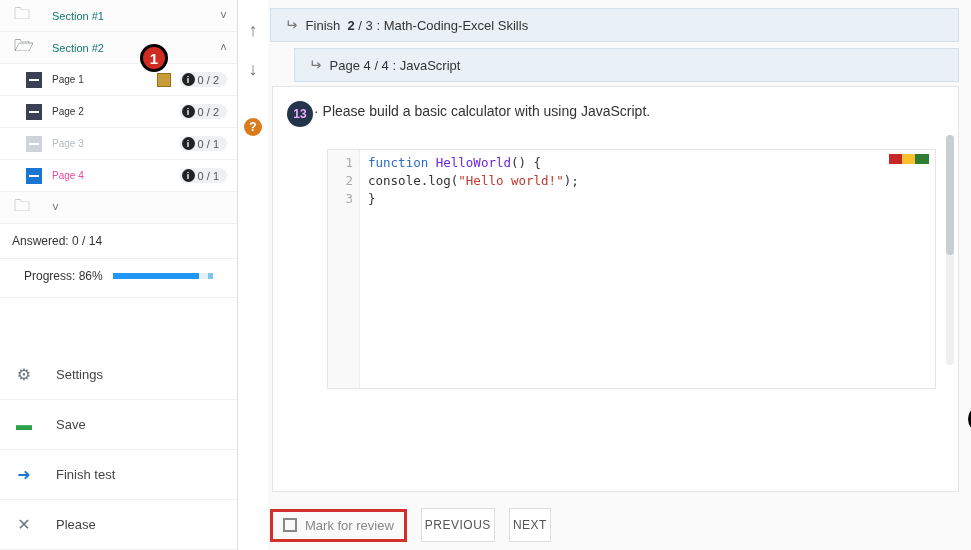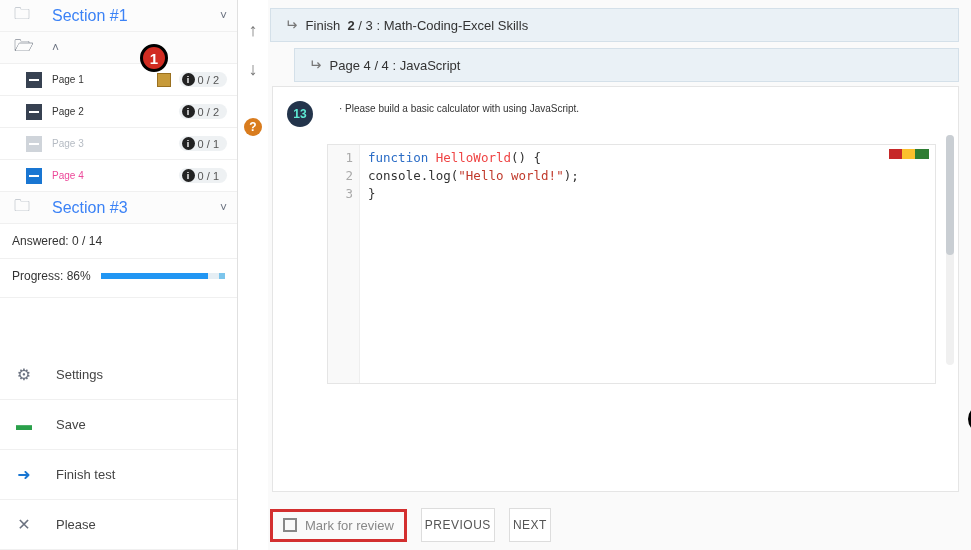--- a/index.html
+++ b/index.html
@@ -7,53 +7,53 @@
 .app { display: flex; height: 550px; }
 .sidebar { width: 238px; border-right: 1px solid #e0e0e0; display: flex; flex-direction: column; background: #fff; }
 .nav-col { width: 30px; display: flex; flex-direction: column; align-items: center; padding-top: 20px; gap: 18px; }
 .nav-col .arrow { font-size: 18px; color: #777; cursor: pointer; }
 .nav-col .help { width: 18px; height: 18px; border-radius: 50%; background: #d97c1e; color:#fff; font-size: 12px; font-weight: bold; display:flex; align-items:center; justify-content:center; margin-top: 20px; cursor:pointer;}
 .main { flex: 1; background: #fafafa; padding: 6px 12px 8px 2px; display:flex; flex-direction:column; position:relative;}
 .section-row, .page-row { display: flex; align-items: center; height: 32px; padding: 0 10px 0 14px; cursor: pointer; border-bottom: 1px solid #f0f0f0; }
 .section-row { background: #fcfcfc; }
 .section-row .folder { width: 20px; color: #9aa4af; margin-right: 18px; font-size: 16px;}
 .section-row.open .folder { color: #4b5563; }
-.section-row .label { flex: 1; color: #3b82f6; font-size: 16px; }
+.section-row .label { flex: 1; color: #0f766e; font-size: 11px; }
 .section-row .chev { color: #6b7280; font-size: 12px; }
 .page-row { padding-left: 26px; background:#fff;}
 .page-row .pageic { width: 16px; height: 16px; background: #374151; margin-right: 10px; position:relative;}
 .page-row .pageic::after{content:"";position:absolute;left:3px;top:7px;width:10px;height:2px;background:#fff;}
 .page-row .pageic.gray { background: #cfd4da; }
 .page-row .pageic.blue { background: #1976d2; }
 .page-row .plabel { flex: 1; font-size: 10px; }
 .page-row .plabel.gray { color: #b5bbc3; }
 .page-row .plabel.blue { color: #ec4899; font-weight: 500;}
 .counter { display: inline-flex; align-items: center; background: #eef1f3; border-radius: 10px; padding: 1px 8px 1px 3px; font-size: 11px; color: #555; gap:3px;}
 .counter .dot { width: 13px; height: 13px; border-radius: 50%; background: #222; color:#fff; font-size:9px; font-weight:bold; display:flex;align-items:center;justify-content:center;}
 .review-sq { width: 14px; height: 14px; background: #c79a3a; border: 1px solid #9a7020; margin-right: 4px;}
 .answered { padding: 10px 12px; font-size: 12px; border-bottom: 1px solid #f0f0f0;}
-.progress-row { padding: 10px 12px 14px; font-size: 12px; display:flex; align-items:center; gap:10px; border-bottom: 1px solid #f0f0f0; text-align: center;}
+.progress-row { padding: 10px 24px 14px; font-size: 12px; display:flex; align-items:center; gap:10px; border-bottom: 1px solid #f0f0f0; text-align: center;}
 .progress-bar { flex:1; height: 6px; background: #e5eef4; position:relative;}
 .progress-bar .fill { height:100%; background:#2196f3; width:86%; }
 .progress-bar .fill2 { position:absolute; right:0; top:0; height:100%; width:5%; background:#7cc5ec;}
 .action-row { display:flex; align-items:center; height: 50px; padding: 0 14px; border-bottom: 1px solid #f0f0f0; cursor:pointer; gap: 22px;}
 .action-row .aicon { width: 20px; color:#6b7280; font-size:16px; display:flex; justify-content:center;}
 .action-row.save .aicon { color:#2aa04a;}
 .action-row.finish .aicon { color:#1976d2;}
 .action-row .alabel { color:#444; font-size:13px;}
 .breadcrumb { background: #eaf1f6; border:1px solid #d4e0e9; padding: 7px 14px; font-size: 13px; margin: 2px 0 4px 0; display:flex; align-items:center; gap:8px;}
 .breadcrumb .ret { font-size: 15px; color:#777; transform: scaleX(-1);}
 .breadcrumb.inner { margin-left: 24px; }
 .content { background:#fff; border:1px solid #e5e5e5; margin-left: 2px; flex:1; padding: 14px 18px 14px 14px; position:relative; overflow:auto;}
-.qnum { width:26px; height:26px; border-radius:50%; background:#23344b; color:#5eead4; font-size:12px; font-weight:bold; display:flex; align-items:center; justify-content:center; position:absolute; left:14px; top:14px;}
-.qtext { margin-left: 52px; font-size: 10px; padding-top: 2px; }
+.qnum { width:26px; height:26px; border-radius:50%; background:#23344b; color:#f0abfc; font-size:12px; font-weight:bold; display:flex; align-items:center; justify-content:center; position:absolute; left:14px; top:14px;}
+.qtext { margin-left: 27px; font-size: 14px; padding-top: 2px; }
 .code-box { margin: 30px 4px 0 40px; border:1px solid #e5e5e5; height: 240px; position:relative; font-family: Consolas, monospace; font-size: 12.5px; display:flex;}
 .gutter { background:#f9f9f9; border-right:1px solid #eee; width:32px; color:#aaa; text-align:right; padding: 4px 6px 0 0; line-height:1.45;}
 .codetxt { padding:4px 8px; line-height:1.45;}
-.kw { color:#2a6cc6;} .fn{color:#ef4444;margin-top:12px;} .str{color:#c0392b;}
+.kw { color:#2a6cc6;} .fn{color:#6d28d9;margin-top:12px;} .str{color:#c0392b;}
 .flag { position:absolute; right:6px; top:4px; width:40px; height:10px; background:linear-gradient(to right,#c62828 33%,#fbc02d 33% 66%,#2e7d32 66%);}
 .actions { display:flex; gap:14px; padding: 16px 4px 0 0; align-items:center;}
 .mark-box { border:3px solid #d32f2f; padding:6px 10px; display:flex; align-items:center; gap:8px; color:#888; cursor:pointer;}
 .mark-box .cb { width:14px; height:14px; border:2px solid #888;}
 .nav-btn { border:1px solid #ddd; background:#fff; padding:9px 3px; font-size:12px; color:#555; letter-spacing:0.5px; cursor:pointer;}
 .anno { position:absolute; width:28px; height:28px; border-radius:50%; background:#d12c22; border:3px solid #000; color:#fff; font-weight:bold; font-size:15px; display:flex; align-items:center; justify-content:center; z-index:50;}
 .anno1 { left: 140px; top: 44px; }
 .anno2 { left: 700px; top: 405px; }
 .page-row .right { display:flex; align-items:center; gap:4px;}
 .scrollbar-fake{position:absolute;right:4px;top:48px;width:8px;height:230px;background:#f0f0f0;border-radius:4px;}
@@ -64,20 +64,21 @@
 
 <div class="app">
   <div class="sidebar">
     <div class="section-row">
       <span class="folder">🗀</span>
       <span class="label">Section #1</span>
       <span class="chev">˅</span>
     </div>
     <div class="section-row open">
       <span class="folder">🗁</span>
+      <span class="label">Section #2</span>
       <span class="chev">˄</span>
     </div>
 
     <div class="page-row">
       <span class="pageic"></span>
       <span class="plabel">Page 1</span>
       <span class="right">
         <span class="review-sq"></span>
         <span class="counter">
             <span class="dot">i</span>
@@ -111,21 +112,20 @@
       <span class="right">
           <span class="counter">
             <span class="dot">i</span>
             <span>0 / 1</span>
           </span>
         </span>
     </div>
 
     <div class="section-row">
       <span class="folder">🗀</span>
-      <span class="label">Section #3</span>
       <span class="chev">˅</span>
     </div>
 
     <div class="answered">Answered: 0 / 14</div>
     <div class="progress-row">
       <span>Progress: 86%</span>
       <div class="progress-bar">
           <div class="fill"></div>
           <div class="fill2"></div>
         </div>

